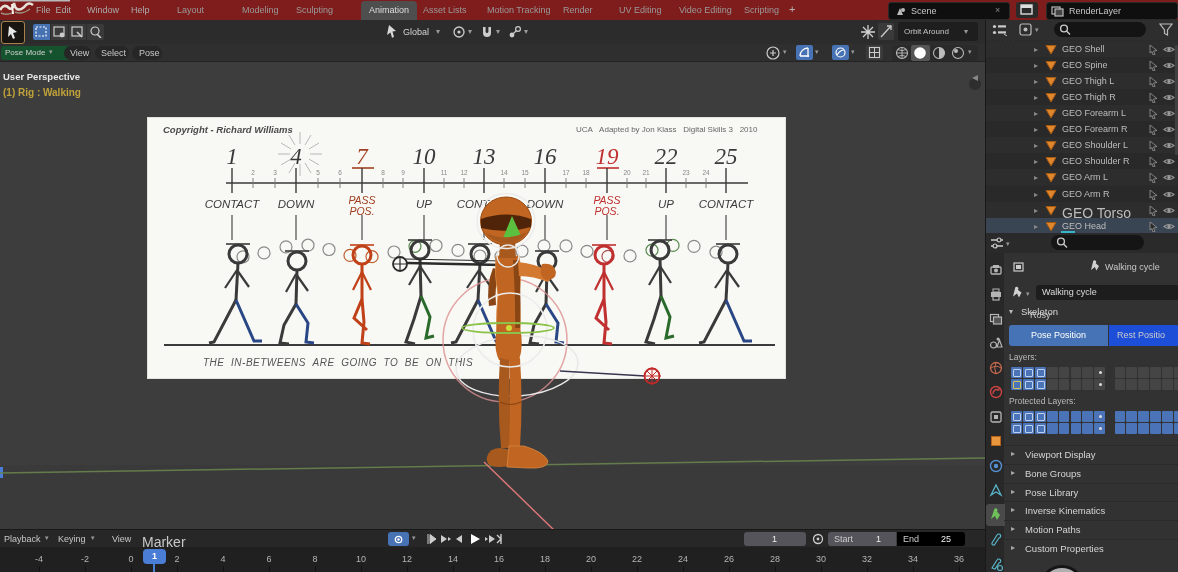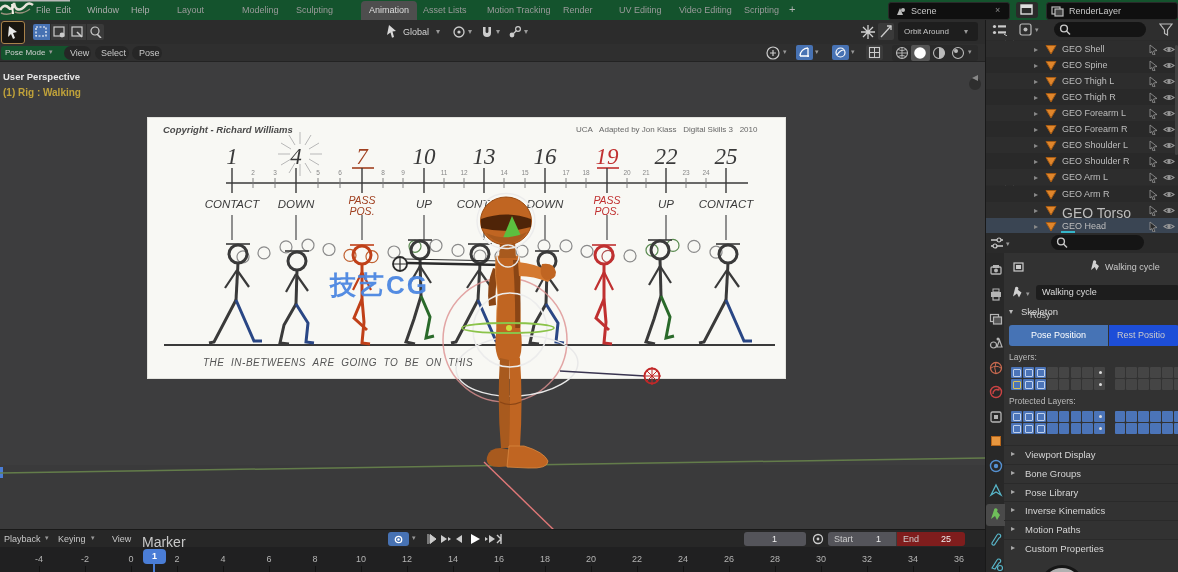--- a/index.html
+++ b/index.html
@@ -200,26 +200,25 @@
     <path d="M121,268 Q109,268 107,277 Q105,287 119,287 L133,286 L132,270 Z" fill="#a85a1e"></path>
     <path d="M129,266 L144,266 Q164,272 168,281 Q168,289 148,288 L127,287 Z" fill="#c06522" stroke="#d88840" stroke-width="0.8"></path>
     <circle cx="130" cy="150" r="37" fill="none" stroke="#ececec" stroke-width="1.6"></circle>
     <circle cx="128" cy="76" r="11" fill="none" stroke="#e8e8e8" stroke-width="1.3"></circle>
     <ellipse cx="128" cy="148" rx="46" ry="5" fill="none" stroke="#8bc34a" stroke-width="1.8"></ellipse>
     <circle cx="129" cy="148" r="3" fill="#cddc39"></circle>
     <circle cx="272" cy="196" r="7.5" fill="none" stroke="#c22828" stroke-width="1.8"></circle>
     <path d="M267,191 L277,201 M277,191 L267,201 M272,187 L272,205 M263,196 L281,196" stroke="#c22828" stroke-width="1"></path>
   </svg>
 
-  <div class="txt" style="left:330px;top:268px;color:#4c87e2;font-size:26px;font-weight:bold;letter-spacing:2px;opacity:.95;">技艺CG</div>
 
   <div class="txt" style="left:3px;top:71px;color:#e6e6e6;font-size:9.5px;font-weight:bold;">User Perspective</div>
   <div class="txt" style="left:3px;top:87px;color:#c0a23a;font-size:10px;font-weight:bold;">(1) Rig : Walking</div>
 
-  <div class="abs" id="topbar" style="left:0;top:0;width:1178px;height:20px;background:#14532d;">
+  <div class="abs" id="topbar" style="left:0;top:0;width:1178px;height:20px;background:#7f1d1d;">
     <svg class="abs" style="left:0;top:0;" width="70" height="20">
       <rect x="0" y="0" width="70" height="1.5" fill="#b9b9b9"></rect>
       <path d="M0,10 Q4,3 9,8 Q11,10 13,7 L14,3 Q15,8 17,9 Q21,11 26,5 Q29,2 33,5" stroke="#e6e2d8" stroke-width="2.6" fill="none"></path>
       <path d="M1,13 Q8,16 14,12 M15,12 Q22,15 30,9" stroke="#9a917e" stroke-width="1.4" fill="none"></path>
       <path d="M12,4 L13,14" stroke="#f2efe6" stroke-width="2"></path>
     </svg>
     <div class="txt" style="left:36px;top:5px;font-size:9px;color:#ababab;">File&nbsp;&nbsp;Edit</div>
     <div class="txt" style="left:87px;top:5px;font-size:9px;color:#ababab;">Window</div>
     <div class="txt" style="left:131px;top:5px;font-size:9px;color:#ababab;">Help</div>
     <div class="txt" style="left:177px;top:5px;font-size:9px;color:#9a9a9a;">Layout</div>
@@ -406,21 +405,21 @@
         <span class="txt" style="left:28px;top:2px;font-size:9px;color:#f0f0f0;">1</span>
       </div>
     <svg class="abs" style="left:812px;top:3px;" width="13" height="12">
         <circle cx="6" cy="6" r="4.5" fill="none" stroke="#ccc" stroke-width="1.3"></circle>
         <circle cx="6" cy="6" r="1.4" fill="#ccc"></circle>
       </svg>
     <div class="abs" style="left:828px;top:2px;width:68px;height:14px;background:#54545a;border-radius:3px 0 0 3px;border-right:1px solid #3c3c3c;">
       <span class="txt" style="left:6px;top:2px;font-size:9px;color:#ccc;">Start</span>
         <span class="txt" style="left:48px;top:2px;font-size:9px;color:#f0f0f0;">1</span>
     </div>
-    <div class="abs" style="left:897px;top:2px;width:68px;height:14px;background:#7f1d1d;border-radius:0 3px 3px 0;">
+    <div class="abs" style="left:897px;top:2px;width:68px;height:14px;background:#000000;border-radius:0 3px 3px 0;">
       <span class="txt" style="left:6px;top:2px;font-size:9px;color:#ccc;">End</span>
         <span class="txt" style="left:44px;top:2px;font-size:9px;color:#f0f0f0;">25</span>
     </div>
   </div>
   <div class="abs" id="ruler" style="left:0;top:547px;width:985px;height:25px;background:#202021;">
     <span class="txt" style="left:30px;top:7px;width:18px;text-align:center;font-size:9px;color:#b4b4b4;">-4</span>
     <div class="abs" style="left:39px;top:19px;width:1px;height:6px;background:#131313;"></div>
     <span class="txt" style="left:76px;top:7px;width:18px;text-align:center;font-size:9px;color:#b4b4b4;">-2</span>
     <div class="abs" style="left:85px;top:19px;width:1px;height:6px;background:#131313;"></div>
     <span class="txt" style="left:122px;top:7px;width:18px;text-align:center;font-size:9px;color:#b4b4b4;">0</span>

